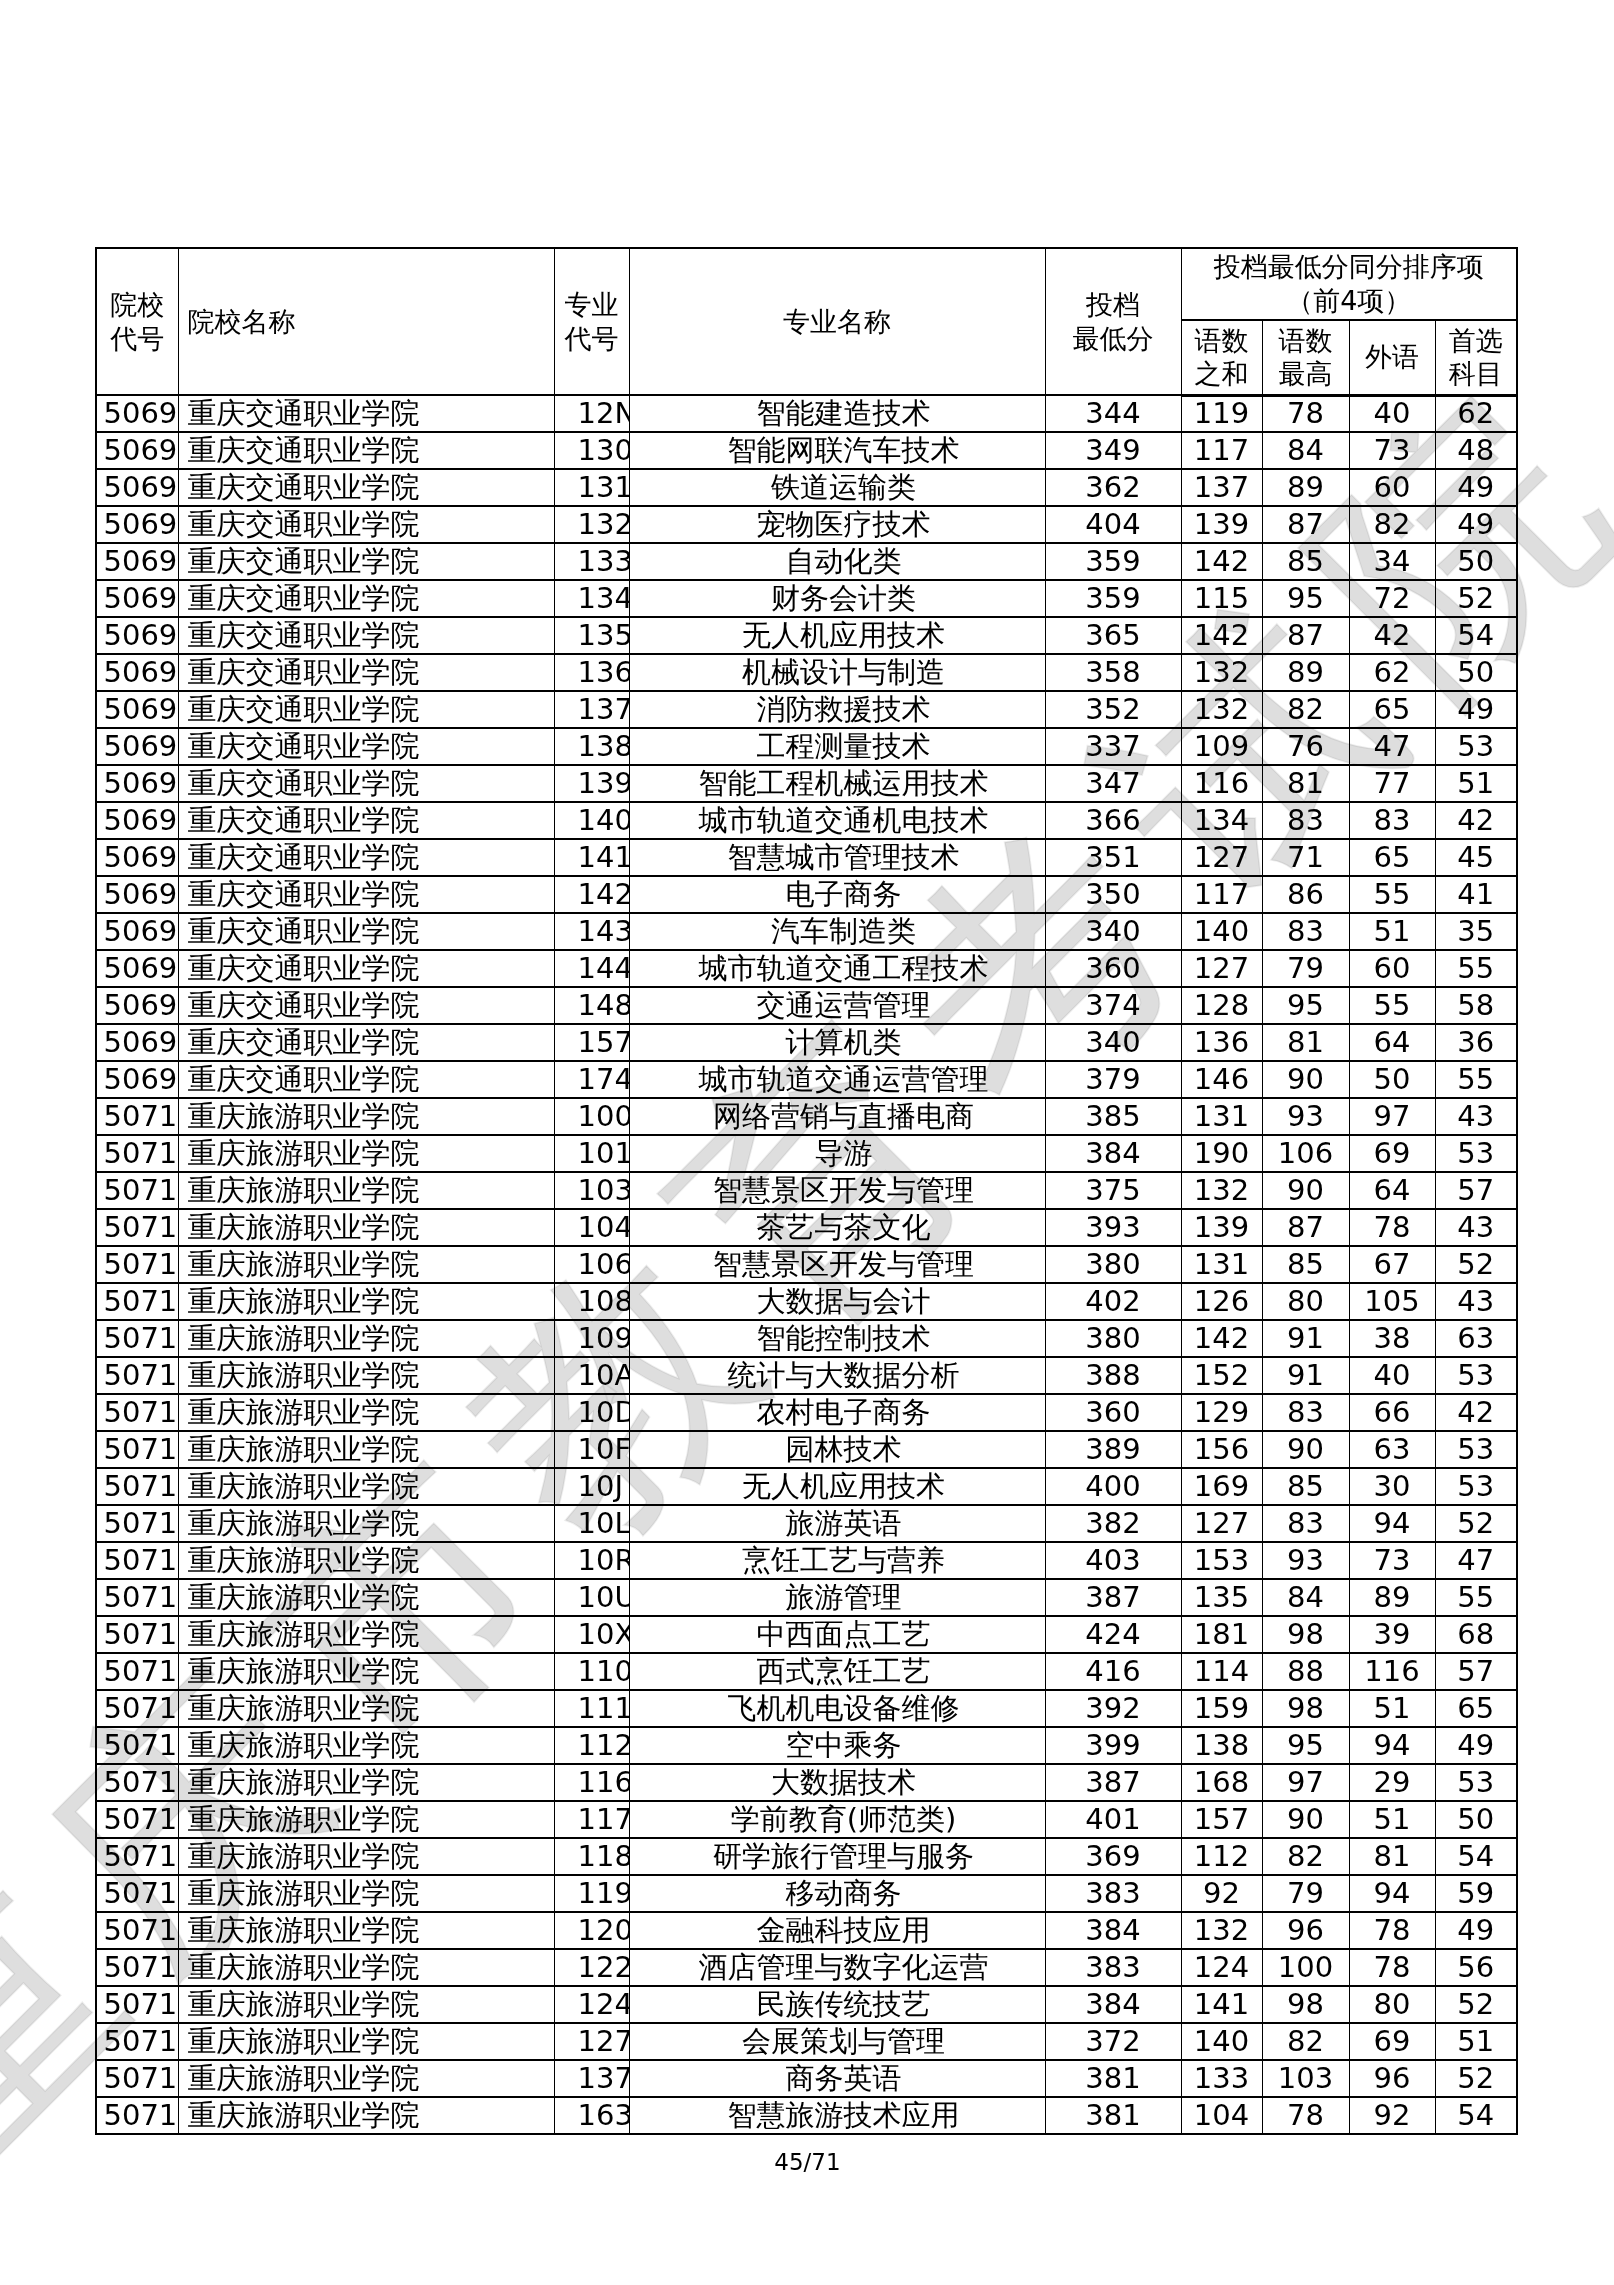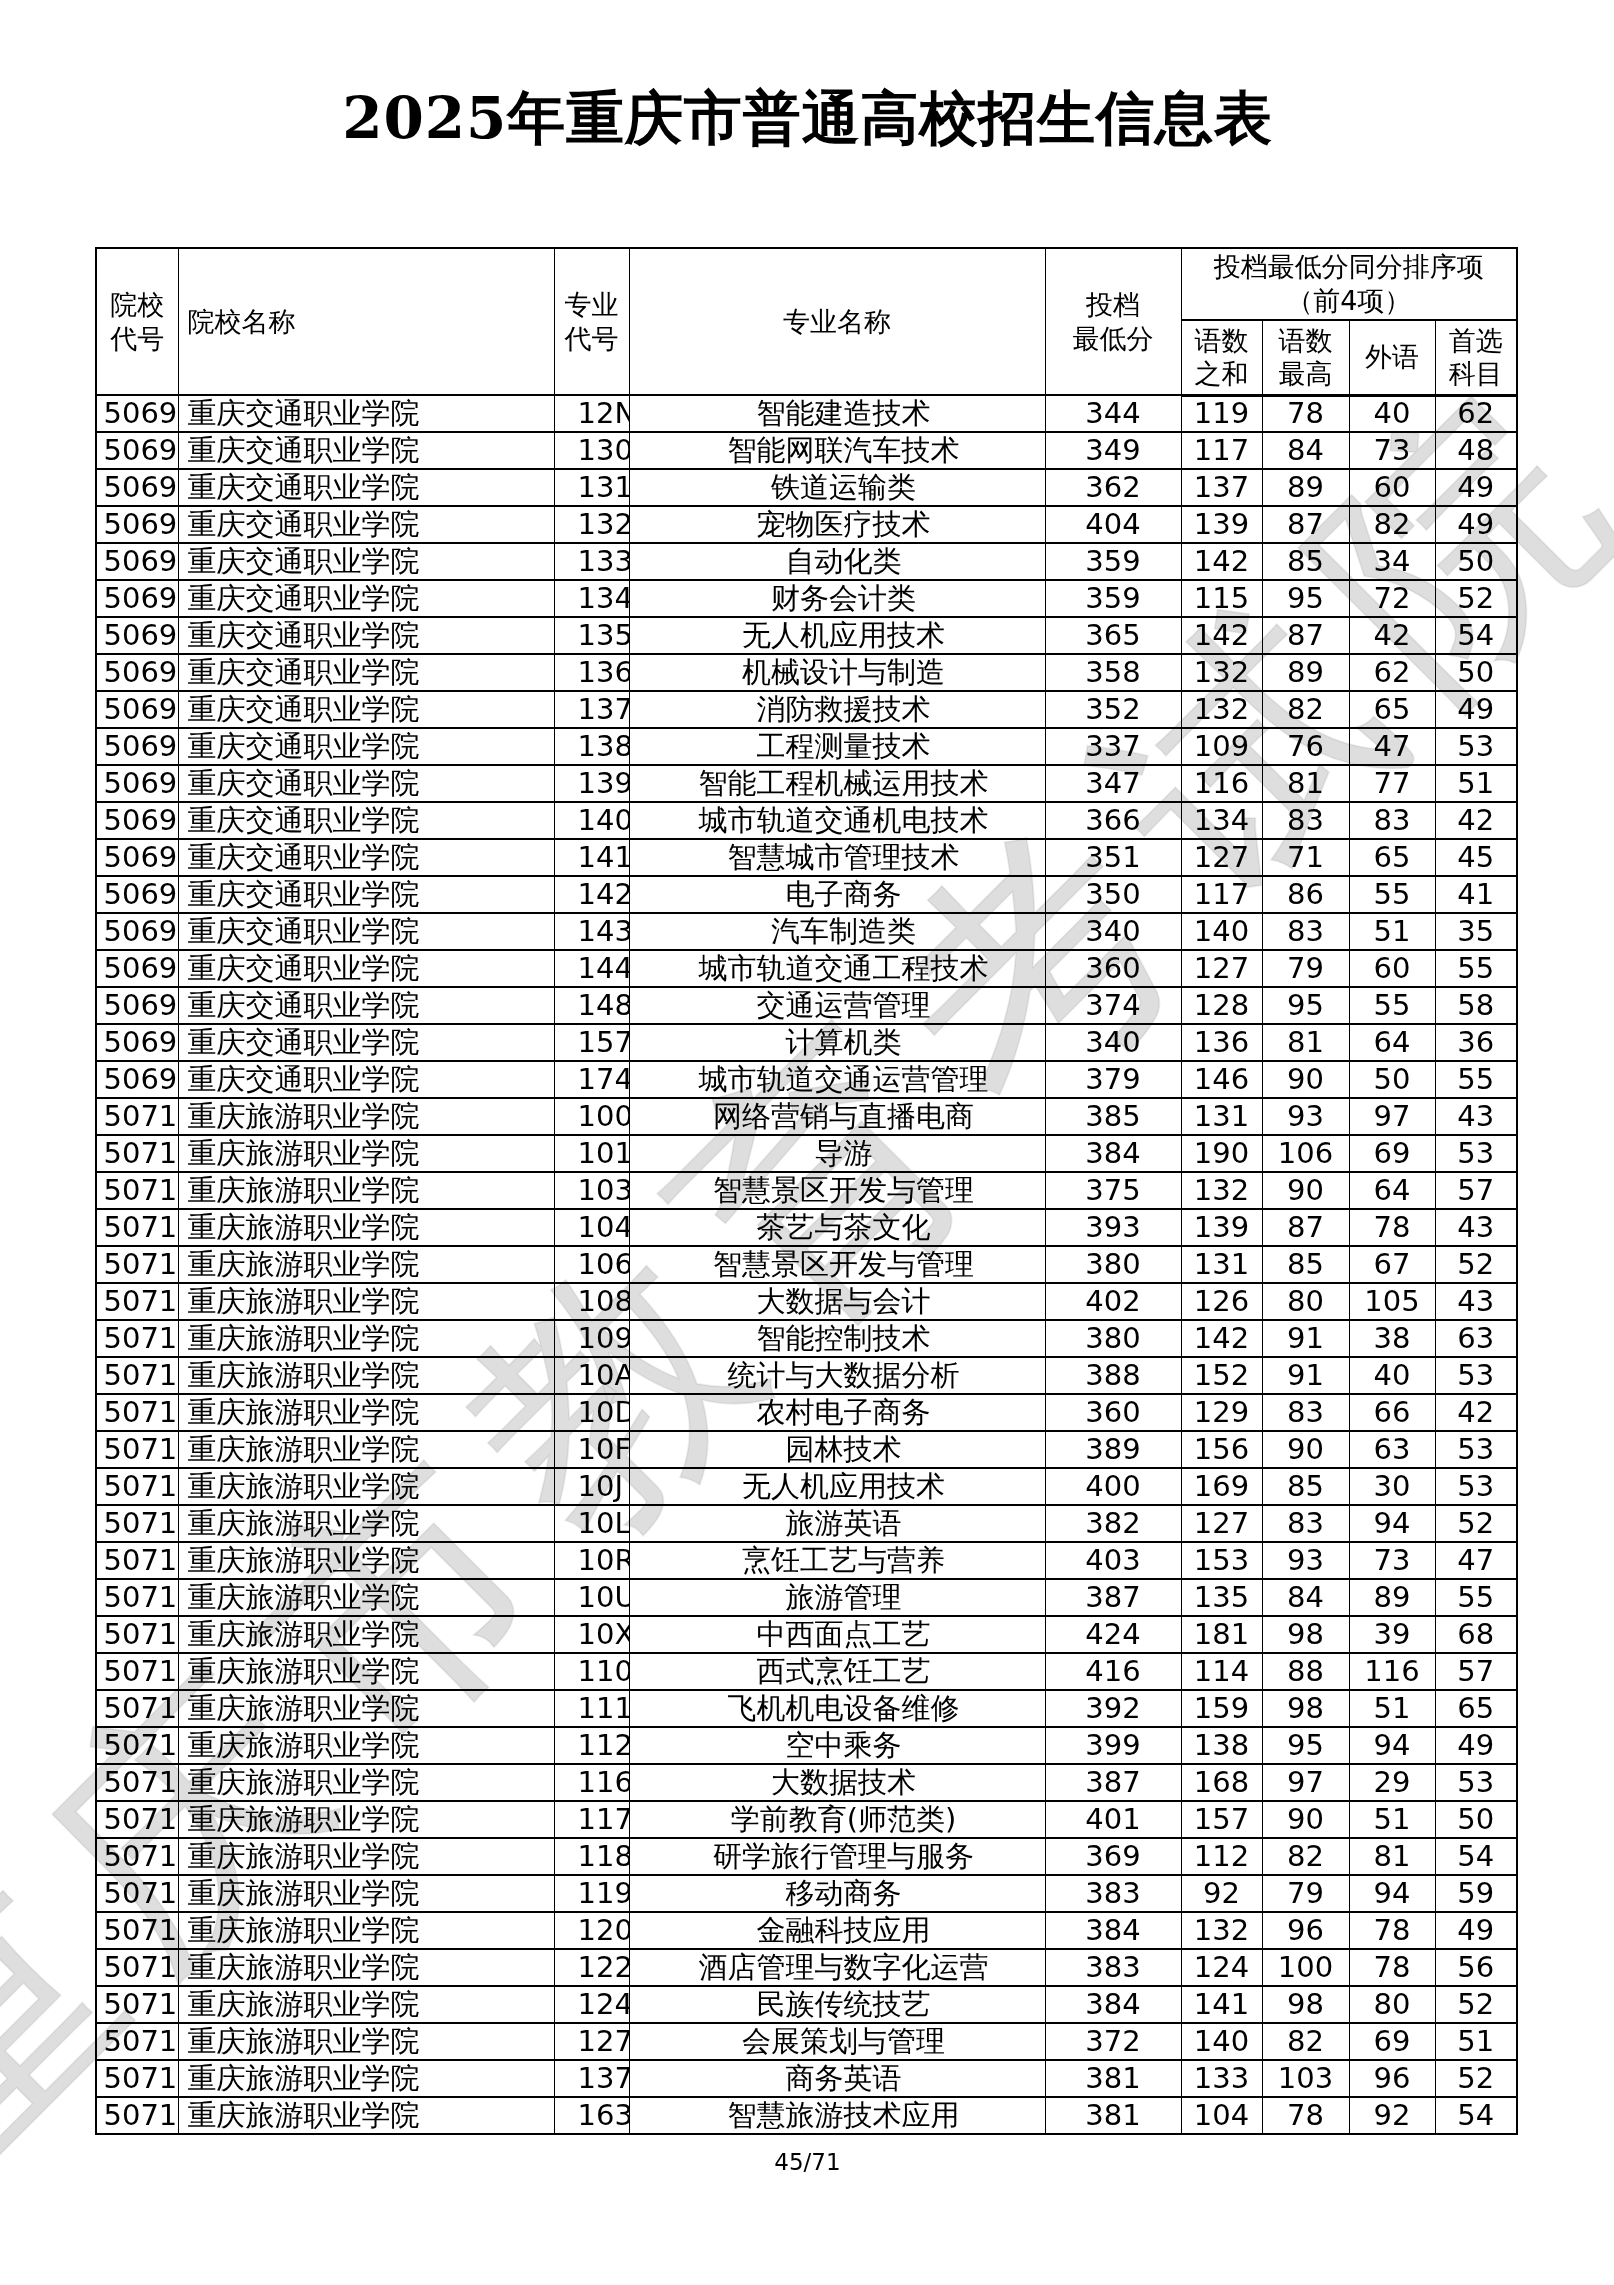--- a/index.html
+++ b/index.html
@@ -105,21 +105,20 @@
     z-index: 2;
   }
 </style>
 </head>
 <body>
 
 <div class="page">
 
   <div class="watermark">重庆市教育考试院</div>
 
-  <div class="doc-title">2025年重庆市普通高校招生信息表</div>
 
 
   <table class="score-table">
     <colgroup>
       <col style="width:82px">
       <col style="width:376px">
       <col style="width:75px">
       <col style="width:416px">
       <col style="width:136px">
       <col style="width:81px">

